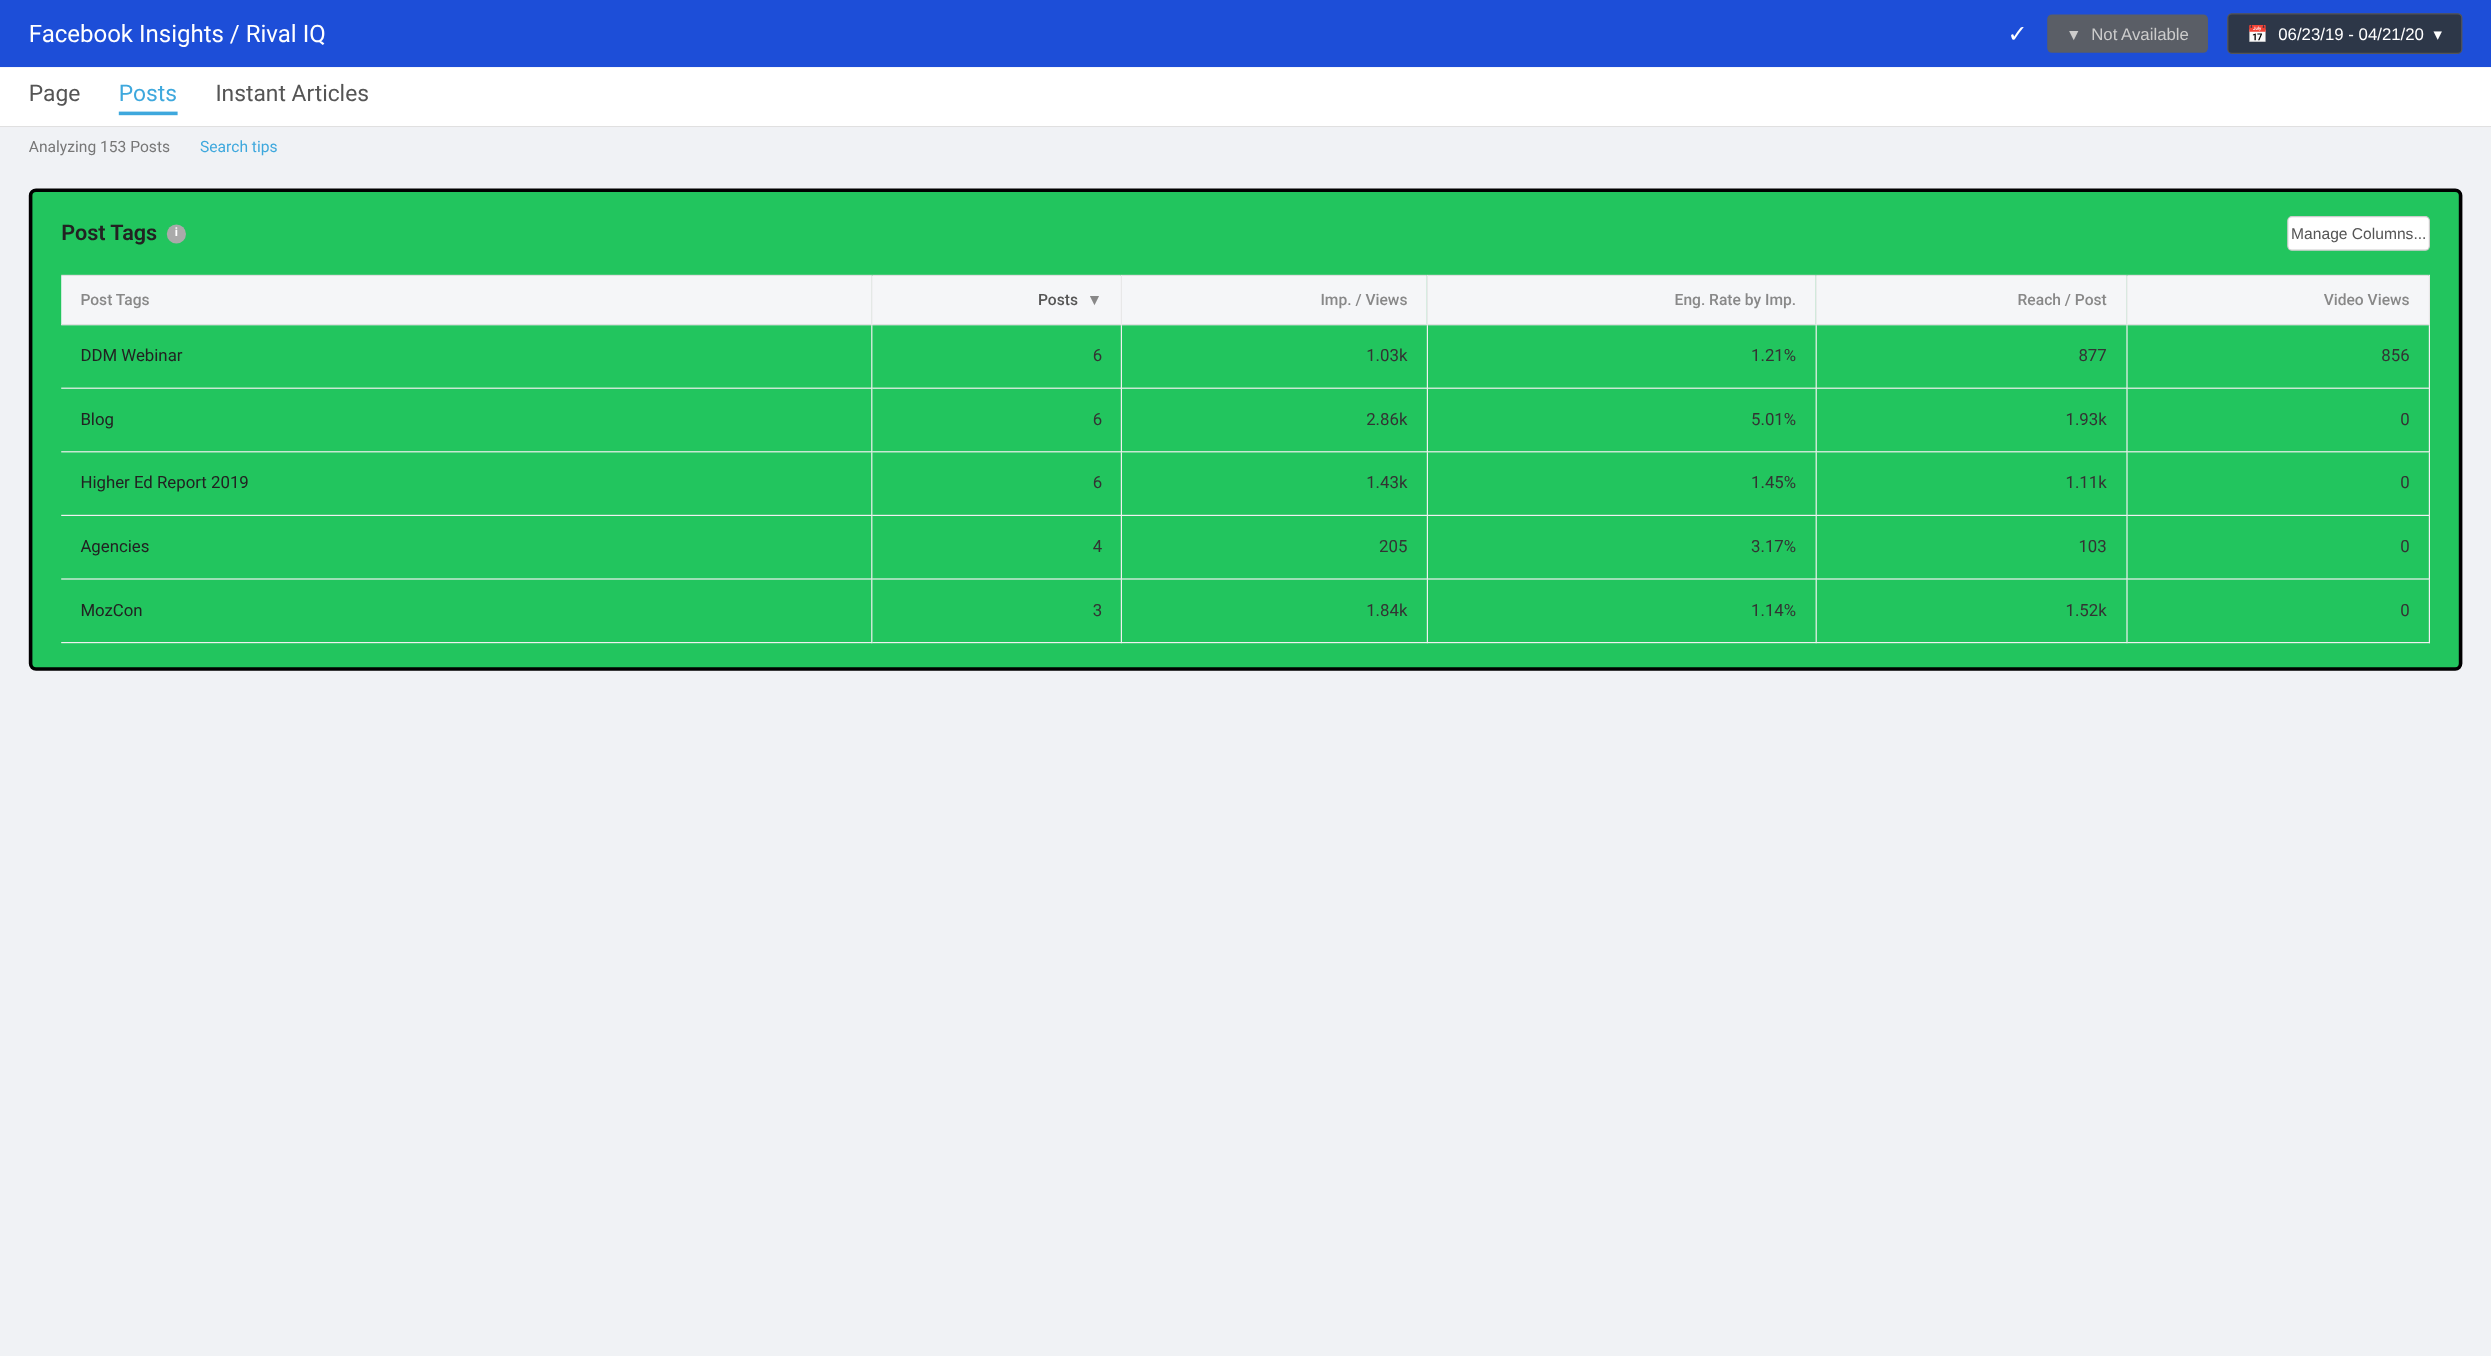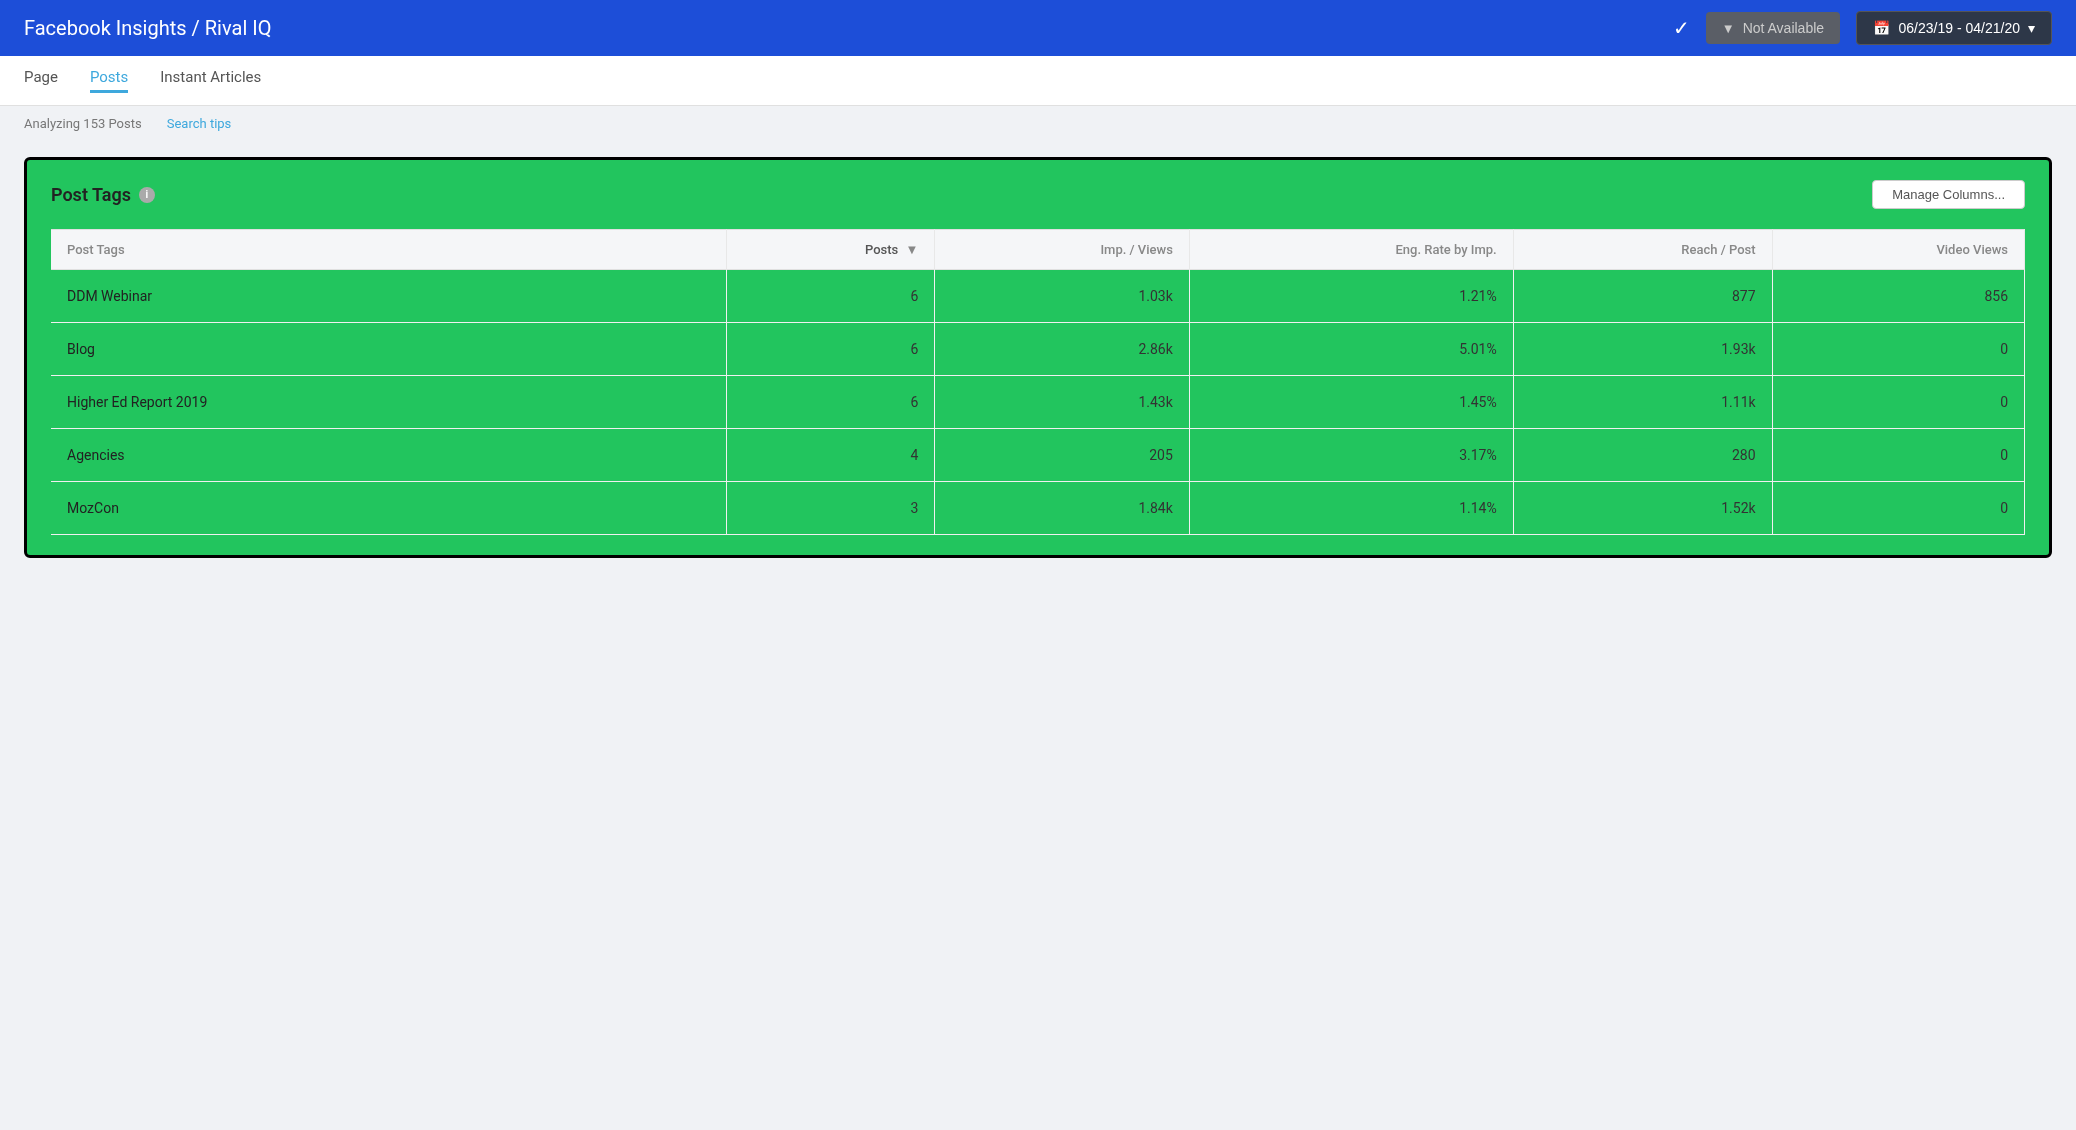--- a/index.html
+++ b/index.html
@@ -53,21 +53,21 @@
     .tabs-bar {
       background: #fff;
       border-bottom: 1px solid #e0e0e0;
       padding: 0 24px;
       display: flex;
       align-items: center;
       height: 50px;
       gap: 32px;
     }
     .tab {
-      font-size: 15px;
+      font-size: 19px;
       color: #555;
       cursor: pointer;
       padding: 0 0 4px 0;
       border-bottom: 3px solid transparent;
       text-decoration: none;
     }
     .tab.active {
       color: #3ea8dd;
       border-bottom: 3px solid #3ea8dd;
     }
@@ -124,21 +124,21 @@
       justify-content: center;
       color: #fff;
       font-size: 10px;
       font-weight: bold;
       cursor: pointer;
     }
     .manage-columns-btn {
       border: 1px solid #ccc;
       background: #fff;
       color: #555;
-      padding: 6px 19px;
+      padding: 6px 2px;
       border-radius: 4px;
       cursor: pointer;
       font-size: 13px;
     }
 
     
     .table {
       width: 100%;
       border-collapse: collapse;
     }
@@ -258,21 +258,21 @@
       <td>1.43k</td>
       <td>1.45%</td>
       <td>1.11k</td>
       <td>0</td>
     </tr>
           <tr>
       <td>Agencies</td>
       <td>4</td>
       <td>205</td>
       <td>3.17%</td>
-      <td>280</td>
+      <td>103</td>
       <td>0</td>
     </tr>
           <tr>
       <td>MozCon</td>
       <td>3</td>
       <td>1.84k</td>
       <td>1.14%</td>
       <td>1.52k</td>
       <td>0</td>
     </tr>

